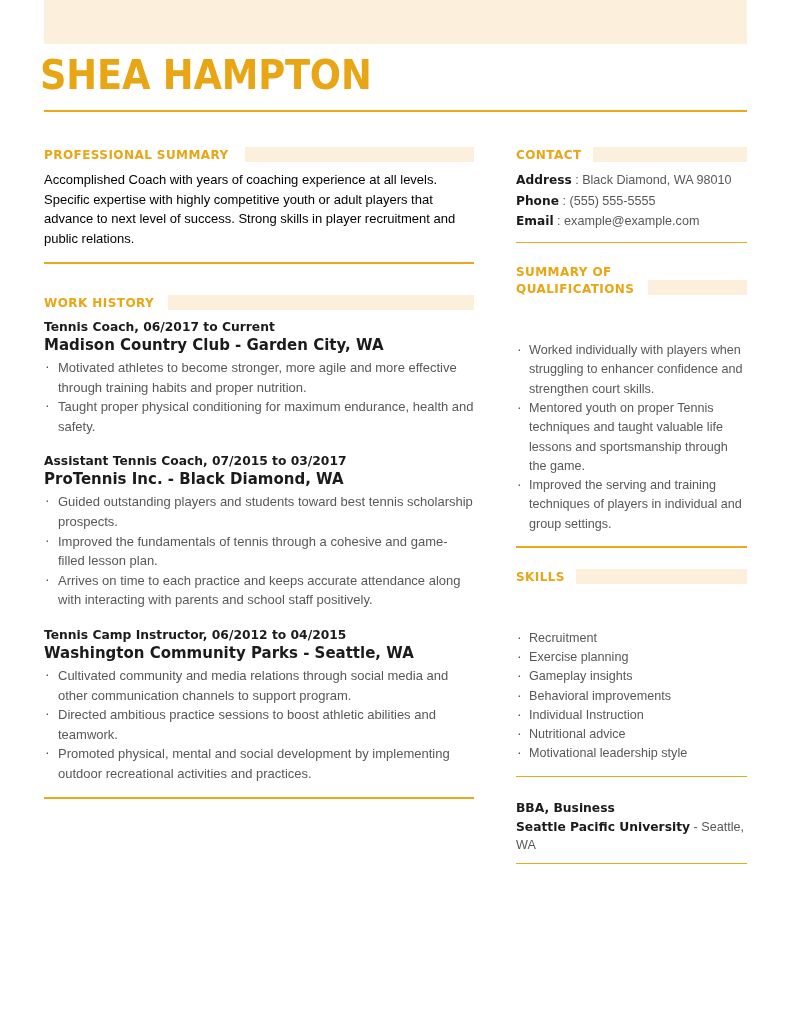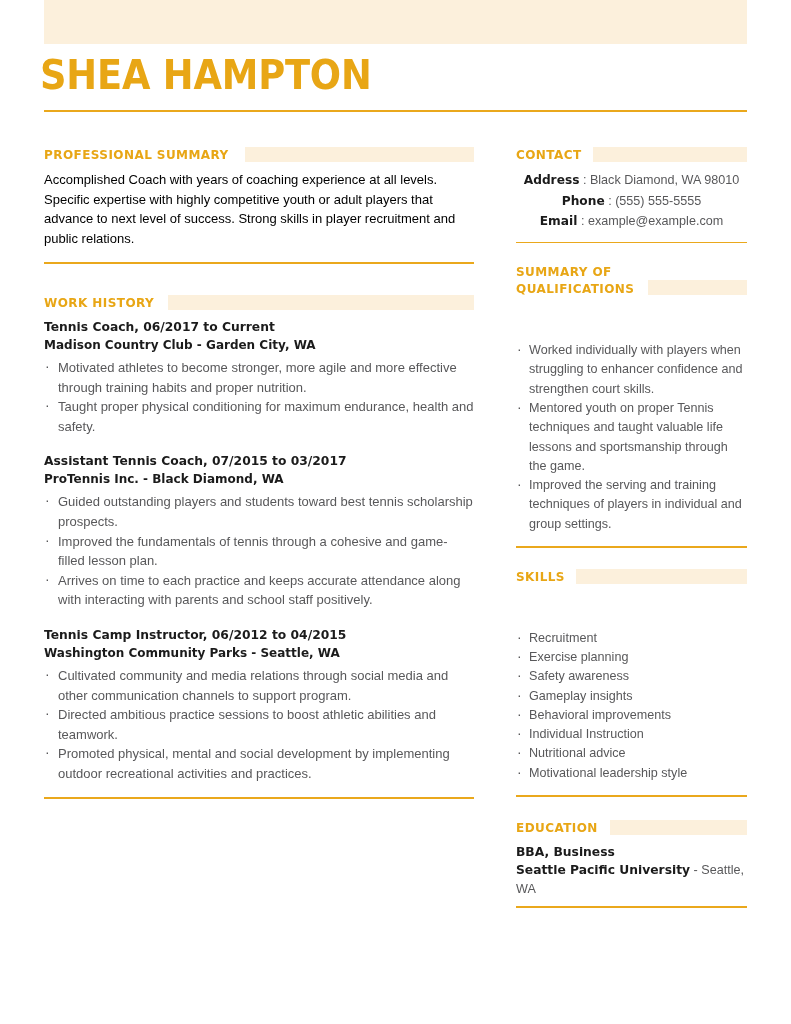--- a/index.html
+++ b/index.html
@@ -126,21 +126,21 @@
     font-family: "DejaVu Sans", sans-serif;
     font-size: 12.3px;
     line-height: 18px;
     color: #1b1b1b;
     font-weight: bold;
   }
   .job-title .jt-role { font-weight: bold; }
   .job-title .jt-dates { font-weight: bold; }
   .job-company {
     font-family: "DejaVu Sans", sans-serif;
-    font-size: 12px;
+    font-size: 15px;
     line-height: 18px;
     color: #1b1b1b;
     font-weight: bold;
   }
 
   ul.bullets {
     list-style: none;
     margin-top: 4px;
   }
   ul.bullets li {
@@ -162,21 +162,20 @@
 
   .job-gap { height: 16px; }
 
   .work-divider-wrap { margin-top: 14px; }
 
   
   .contact-line {
     font-size: 12.6px;
     line-height: 20.5px;
     color: #58585a;
-    text-align: center;
   }
   .contact-line .c-label {
     font-family: "DejaVu Sans", sans-serif;
     font-weight: bold;
     color: #1b1b1b;
     font-size: 12.2px;
   }
   .r-divider {
     height: 1.6px;
     background: #eaa81c;
@@ -343,38 +342,33 @@
     <div class="sp-20"></div>
 
     <div>
       <div class="sec-head">
         <div class="sec-head-text">SKILLS</div>
         <div class="sec-head-bar"></div>
       </div>
       <ul class="rbullets">
         <li>Recruitment</li>
         <li>Exercise planning</li>
-        <li>Safety awareness</li>
         <li>Gameplay insights</li>
         <li>Behavioral improvements</li>
         <li>Individual Instruction</li>
         <li>Nutritional advice</li>
         <li>Motivational leadership style</li>
       </ul>
       <div class="sp-12"></div>
       <div class="r-divider"></div>
     </div>
 
     <div class="sp-22"></div>
 
     <div>
-      <div class="sec-head">
-        <div class="sec-head-text">EDUCATION</div>
-        <div class="sec-head-bar"></div>
-      </div>
       <div class="edu-line">
         <span class="edu-degree-strong">BBA</span><span class="edu-degree-rest">, Business</span>
       </div>
       <div class="edu-line">
         <span class="edu-school-strong">Seattle Pacific University</span><span class="edu-school-loc"> - Seattle, WA</span>
       </div>
       <div class="sp-8"></div>
       <div class="r-divider"></div>
     </div>
 

